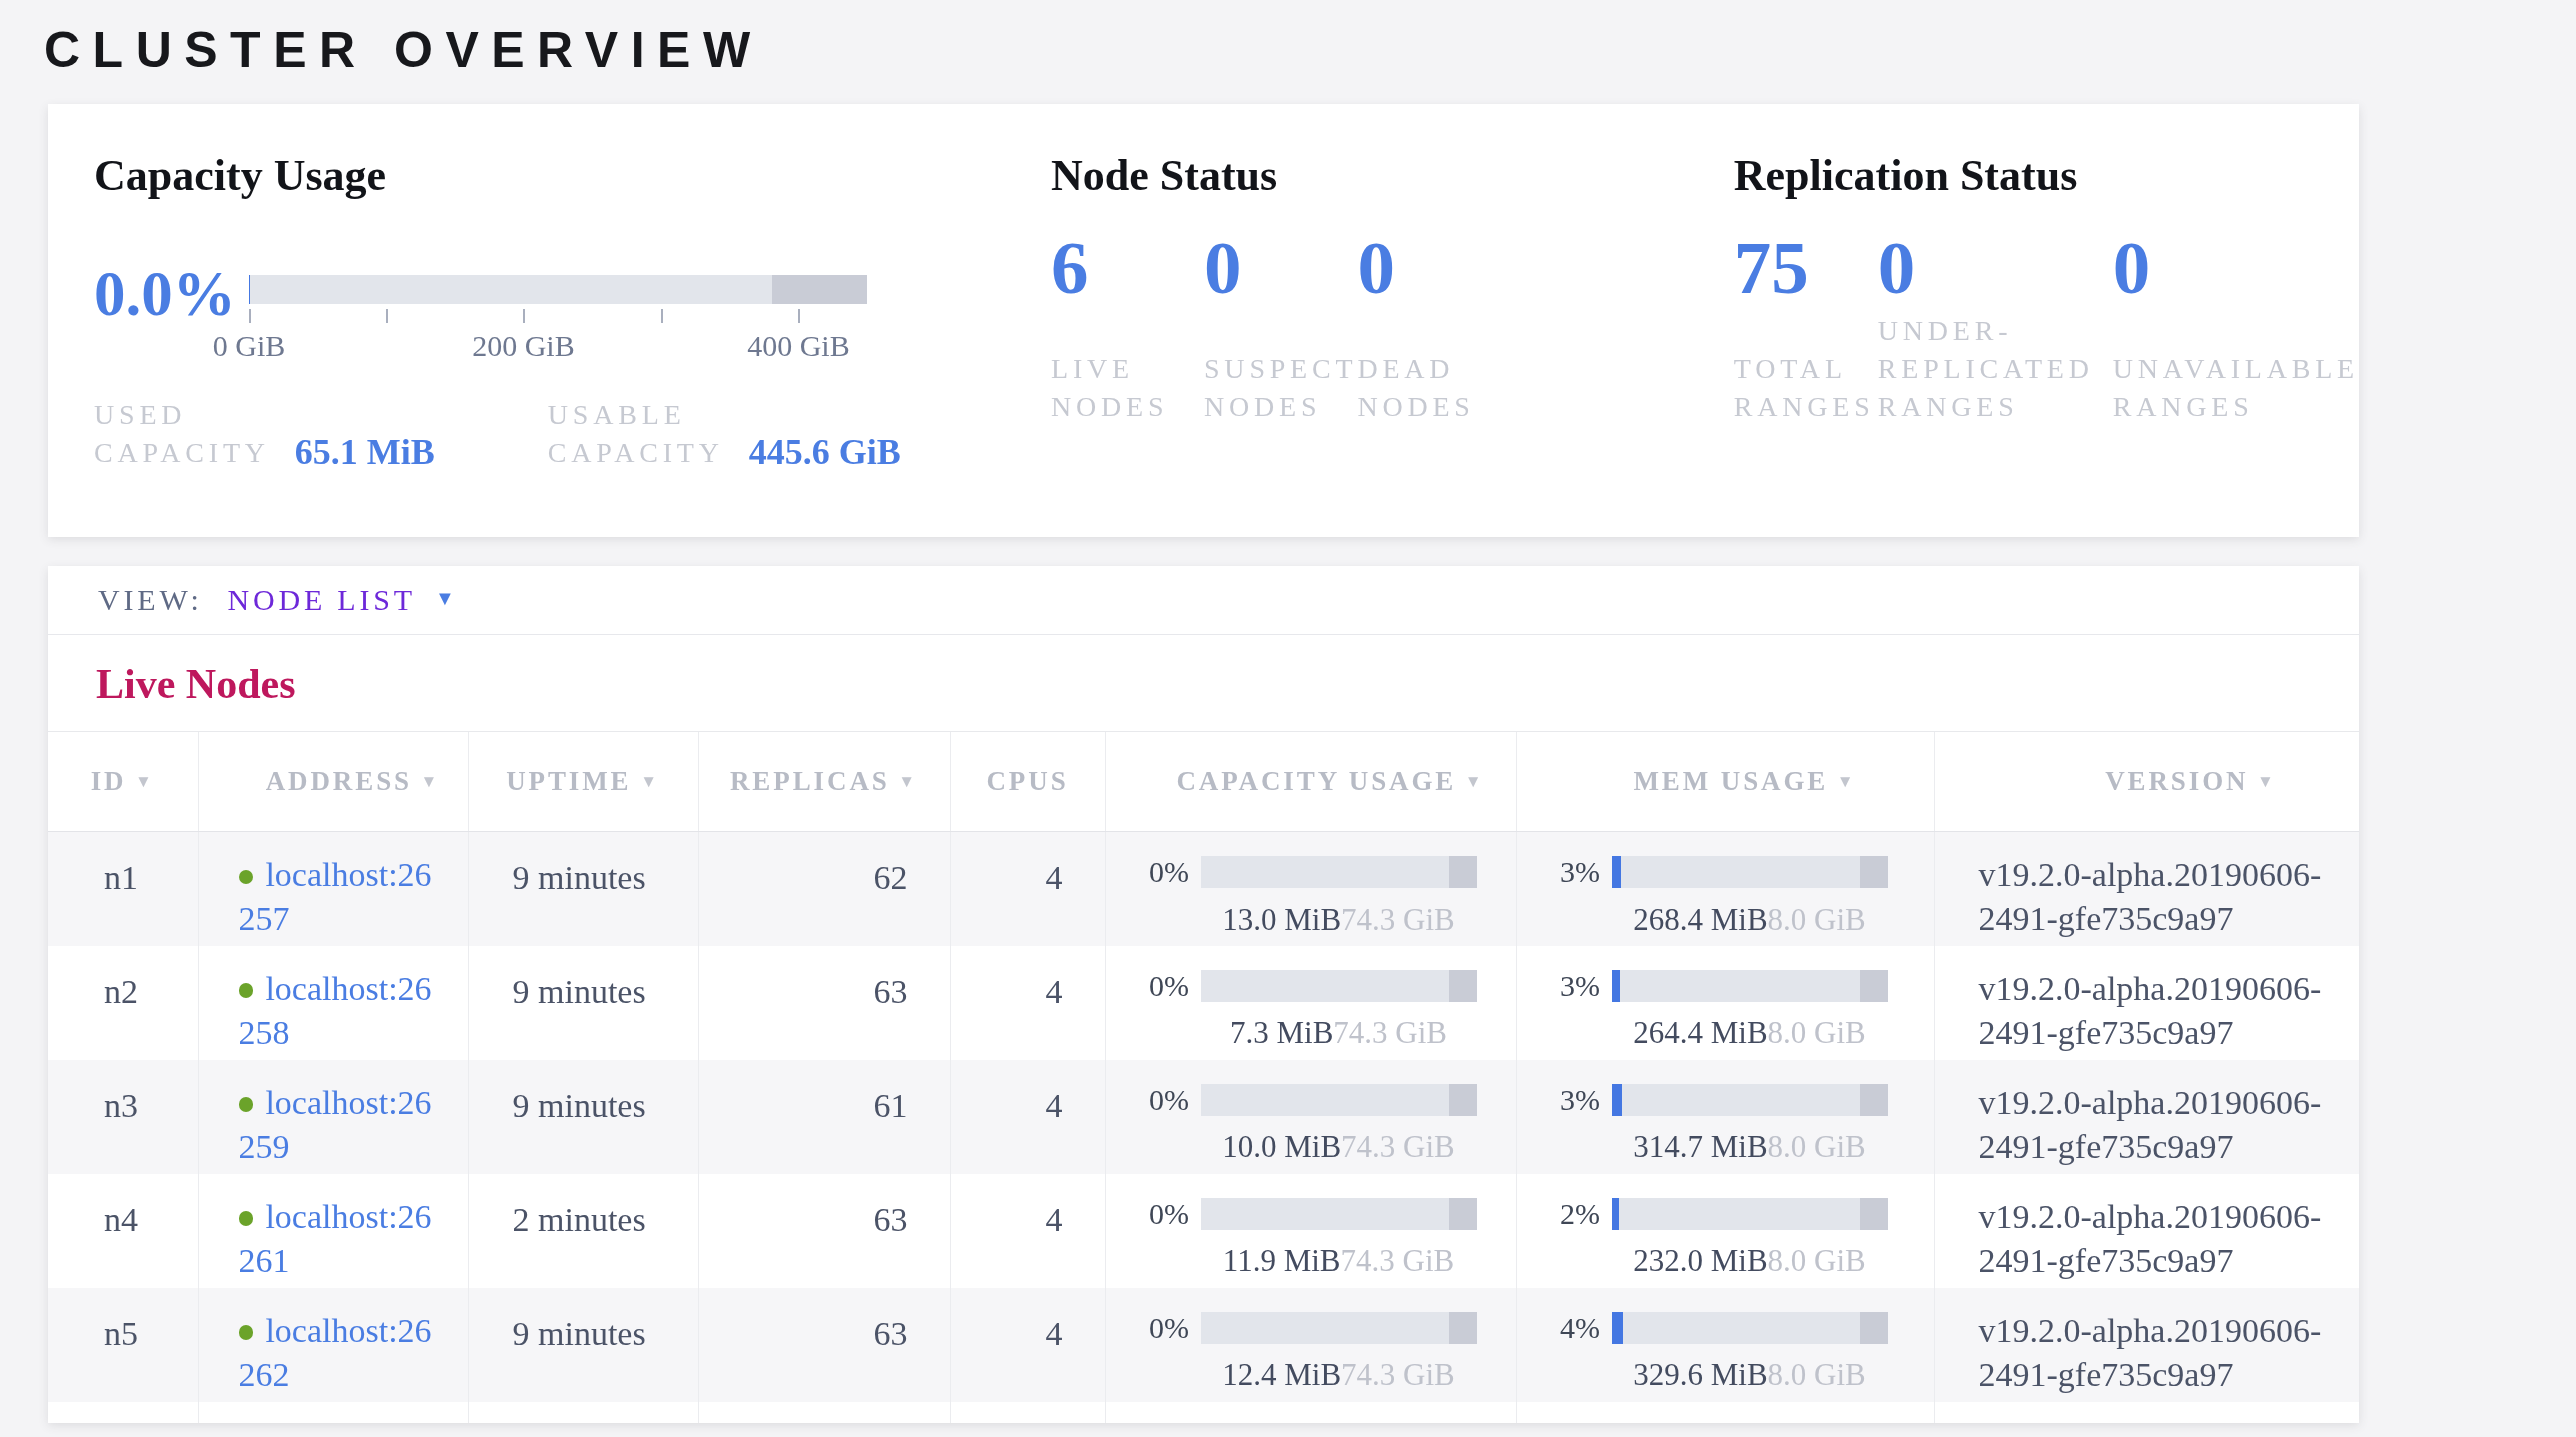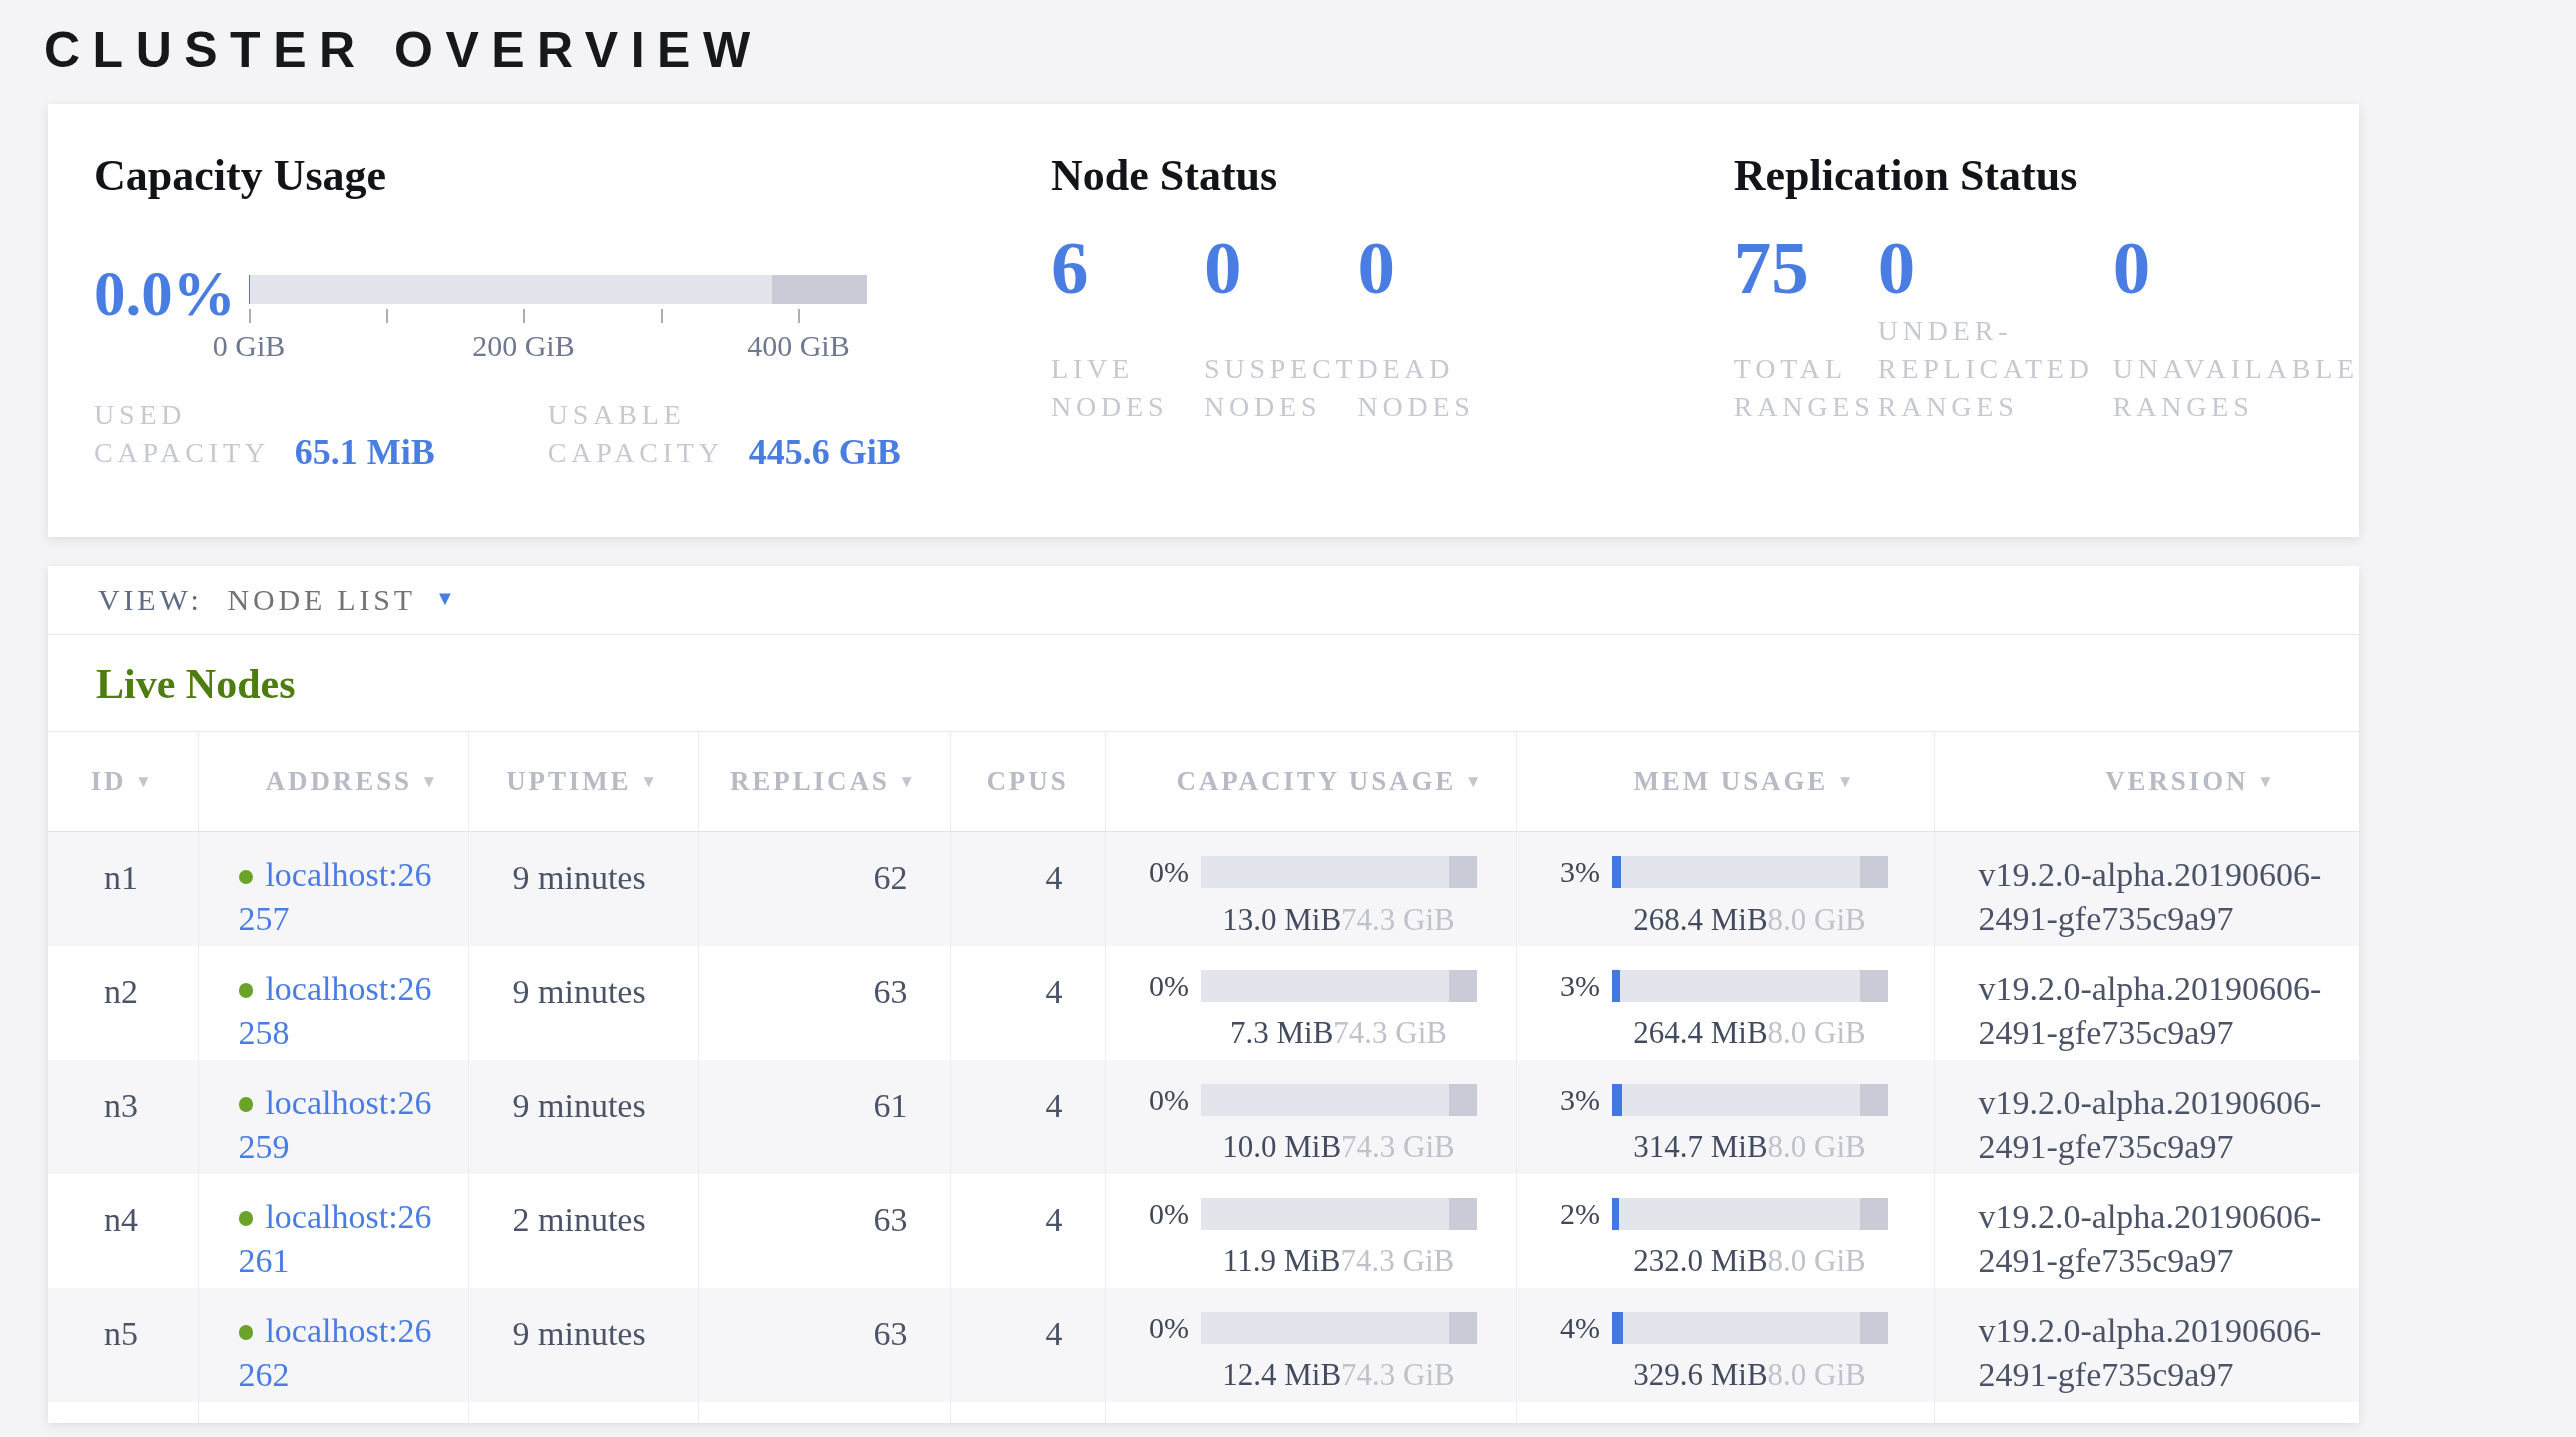--- a/index.html
+++ b/index.html
@@ -49,24 +49,24 @@
     margin-bottom:auto; }
   .nodes .bigstat { min-width:153px; }
   .replication .bigstat-1 { min-width:144px; }
   .replication .bigstat-2 { min-width:235px; }
 
   
   .table-card { margin-top:29px; height:857px; overflow:hidden; }
   .view-bar { height:69px; display:flex; align-items:center; padding-left:50px;
     border-bottom:1.9px solid #e7e8ec; }
   .view-label { font-size:30px; letter-spacing:3.8px; color:#5f6a85; }
-  .view-selected { font-size:30px; letter-spacing:3.8px; color:#737373; margin-left:25px; }
+  .view-selected { font-size:30px; letter-spacing:3.8px; color:#6d28d9; margin-left:25px; }
   .view-caret { font-size:20px; color:#4a7de2; margin-left:19px; position:relative; top:-1.9px; }
 
-  .table-heading { font-size:42px; font-weight:700; color:#4d7c0f;
+  .table-heading { font-size:42px; font-weight:700; color:#be185d;
     padding:25px 0 23px 48px; }
 
   table { border-collapse:collapse; table-layout:fixed; width:2499px; }
   th, td { border-left:1.9px solid #ebecef; }
   th:first-child, td:first-child { border-left:none; }
   thead th { height:100px; border-top:1.9px solid #e8e9ec; border-bottom:1.9px solid #e3e4e8;
     font-size:27px; font-weight:700; color:#b7bbc5; letter-spacing:2.9px;
     vertical-align:middle; text-align:center; }
   .sort-caret { font-size:17px; color:#c3c6ce; margin-left:8.6px; position:relative; top:-2.9px; }
   th.al-center { text-align:center; }

